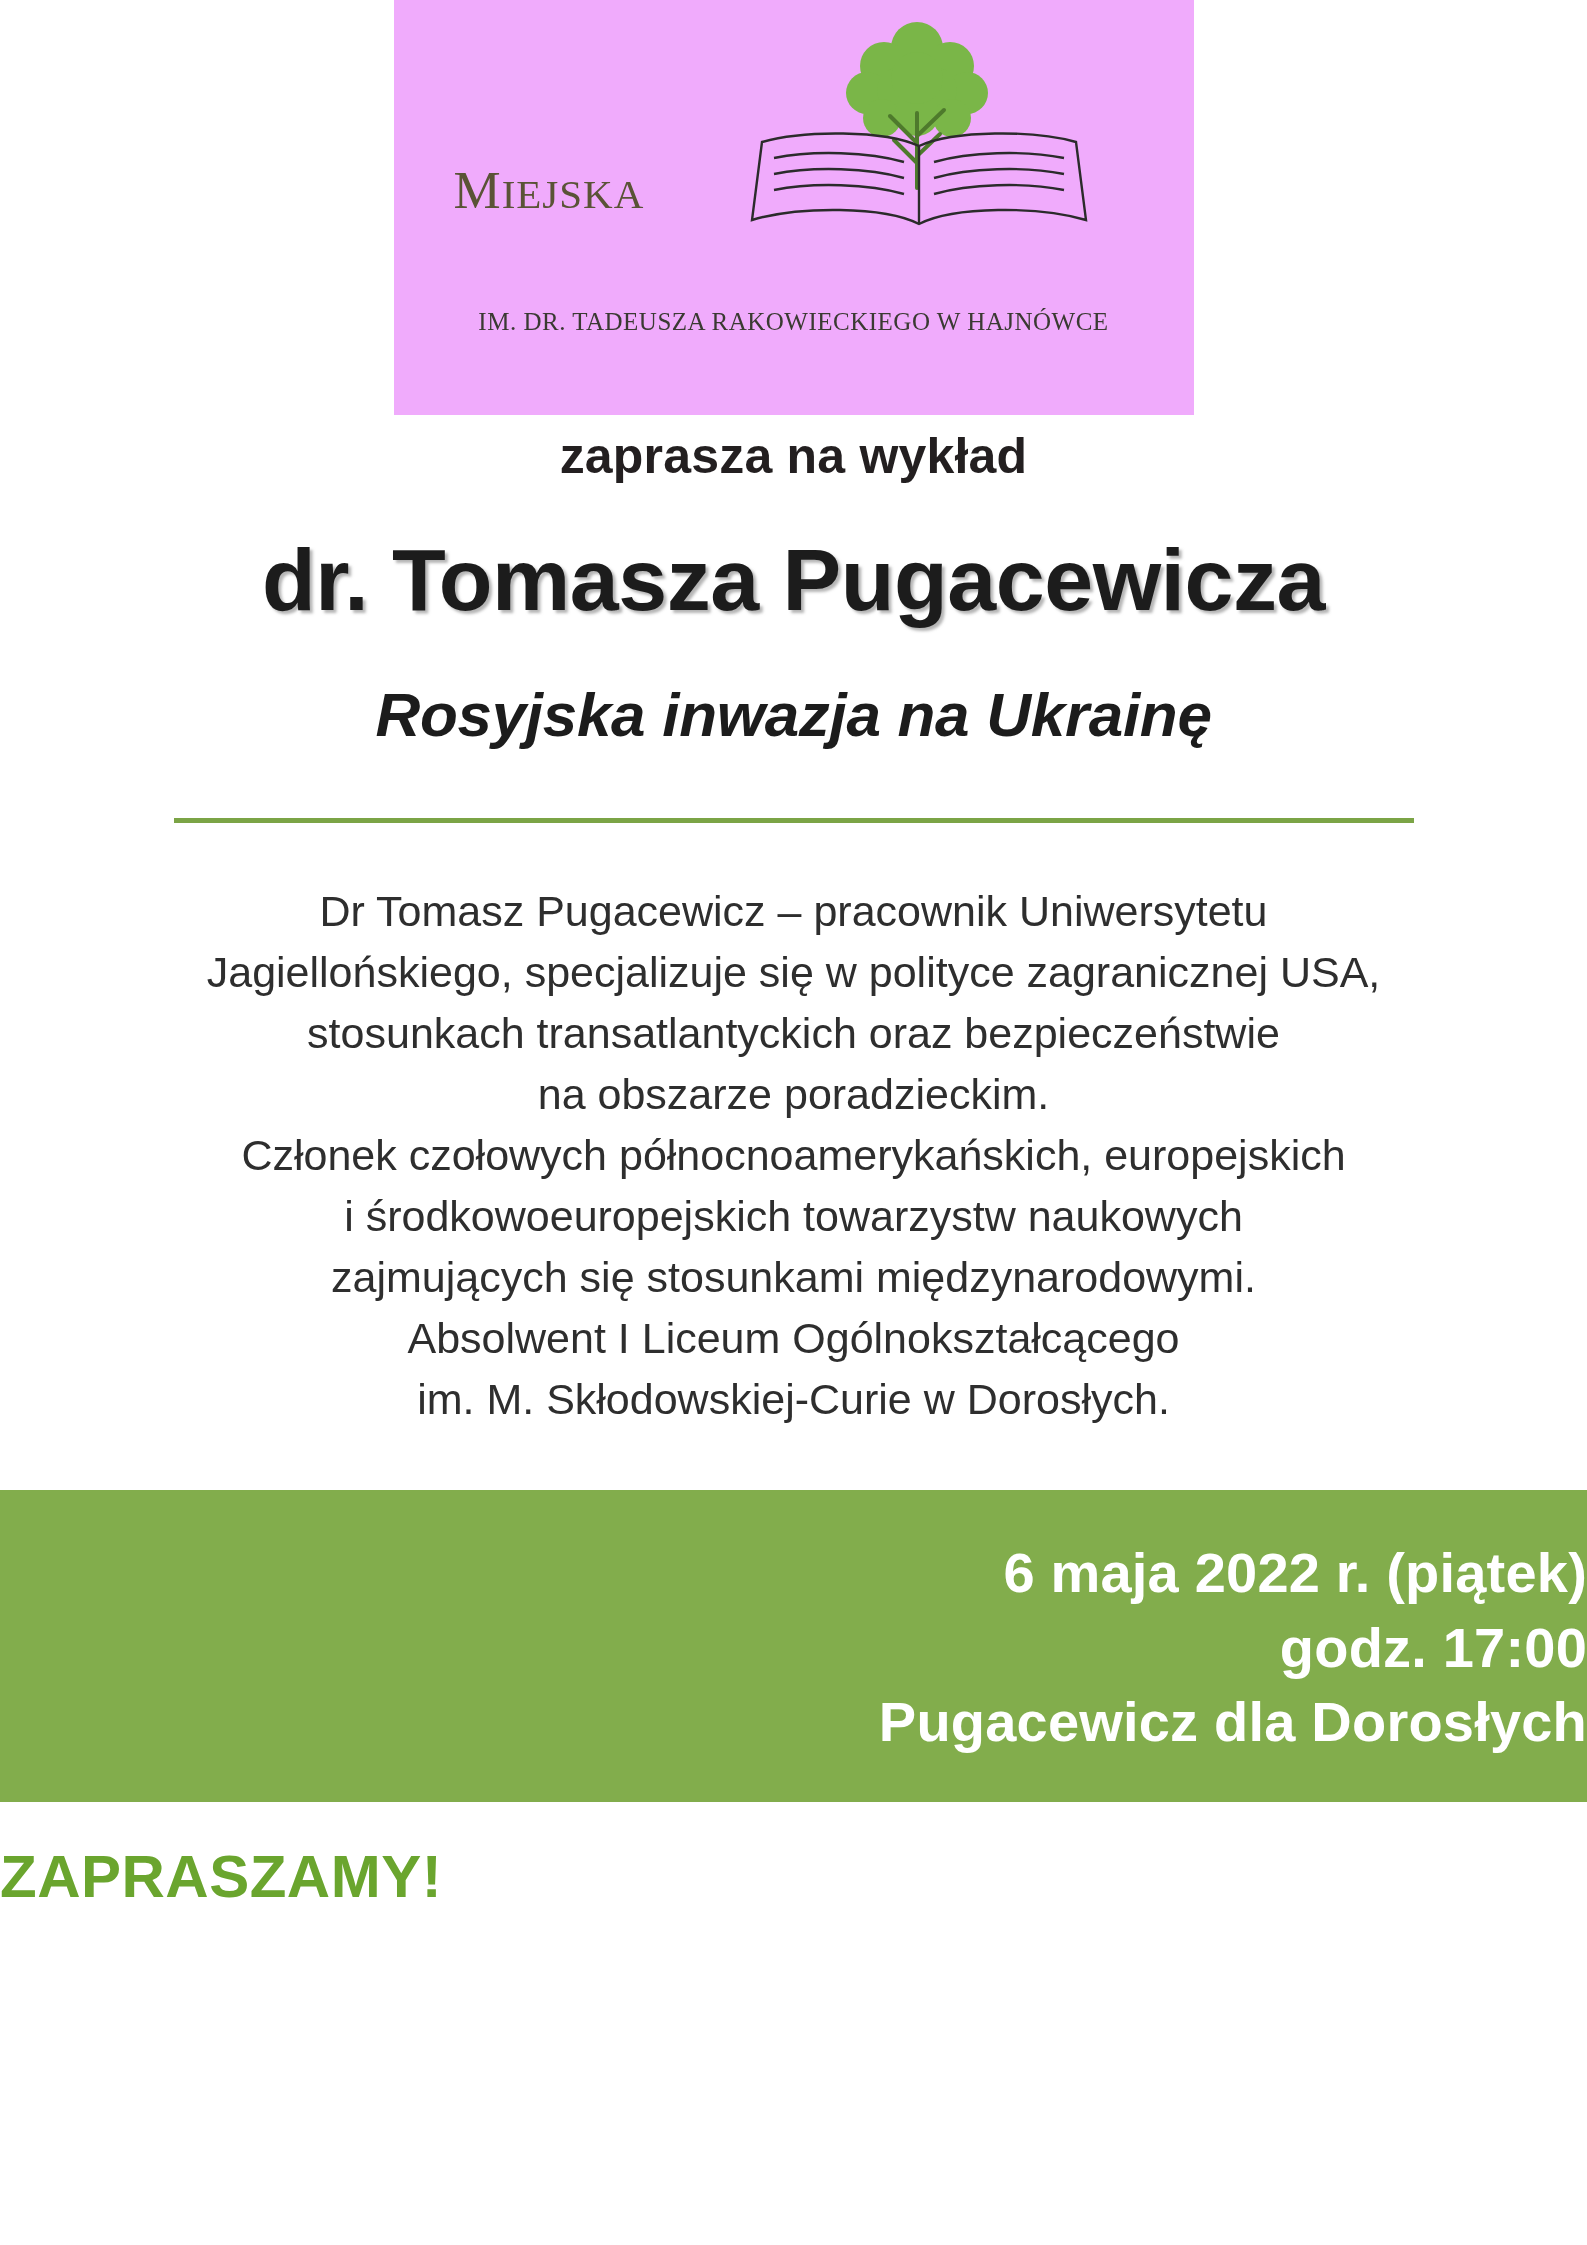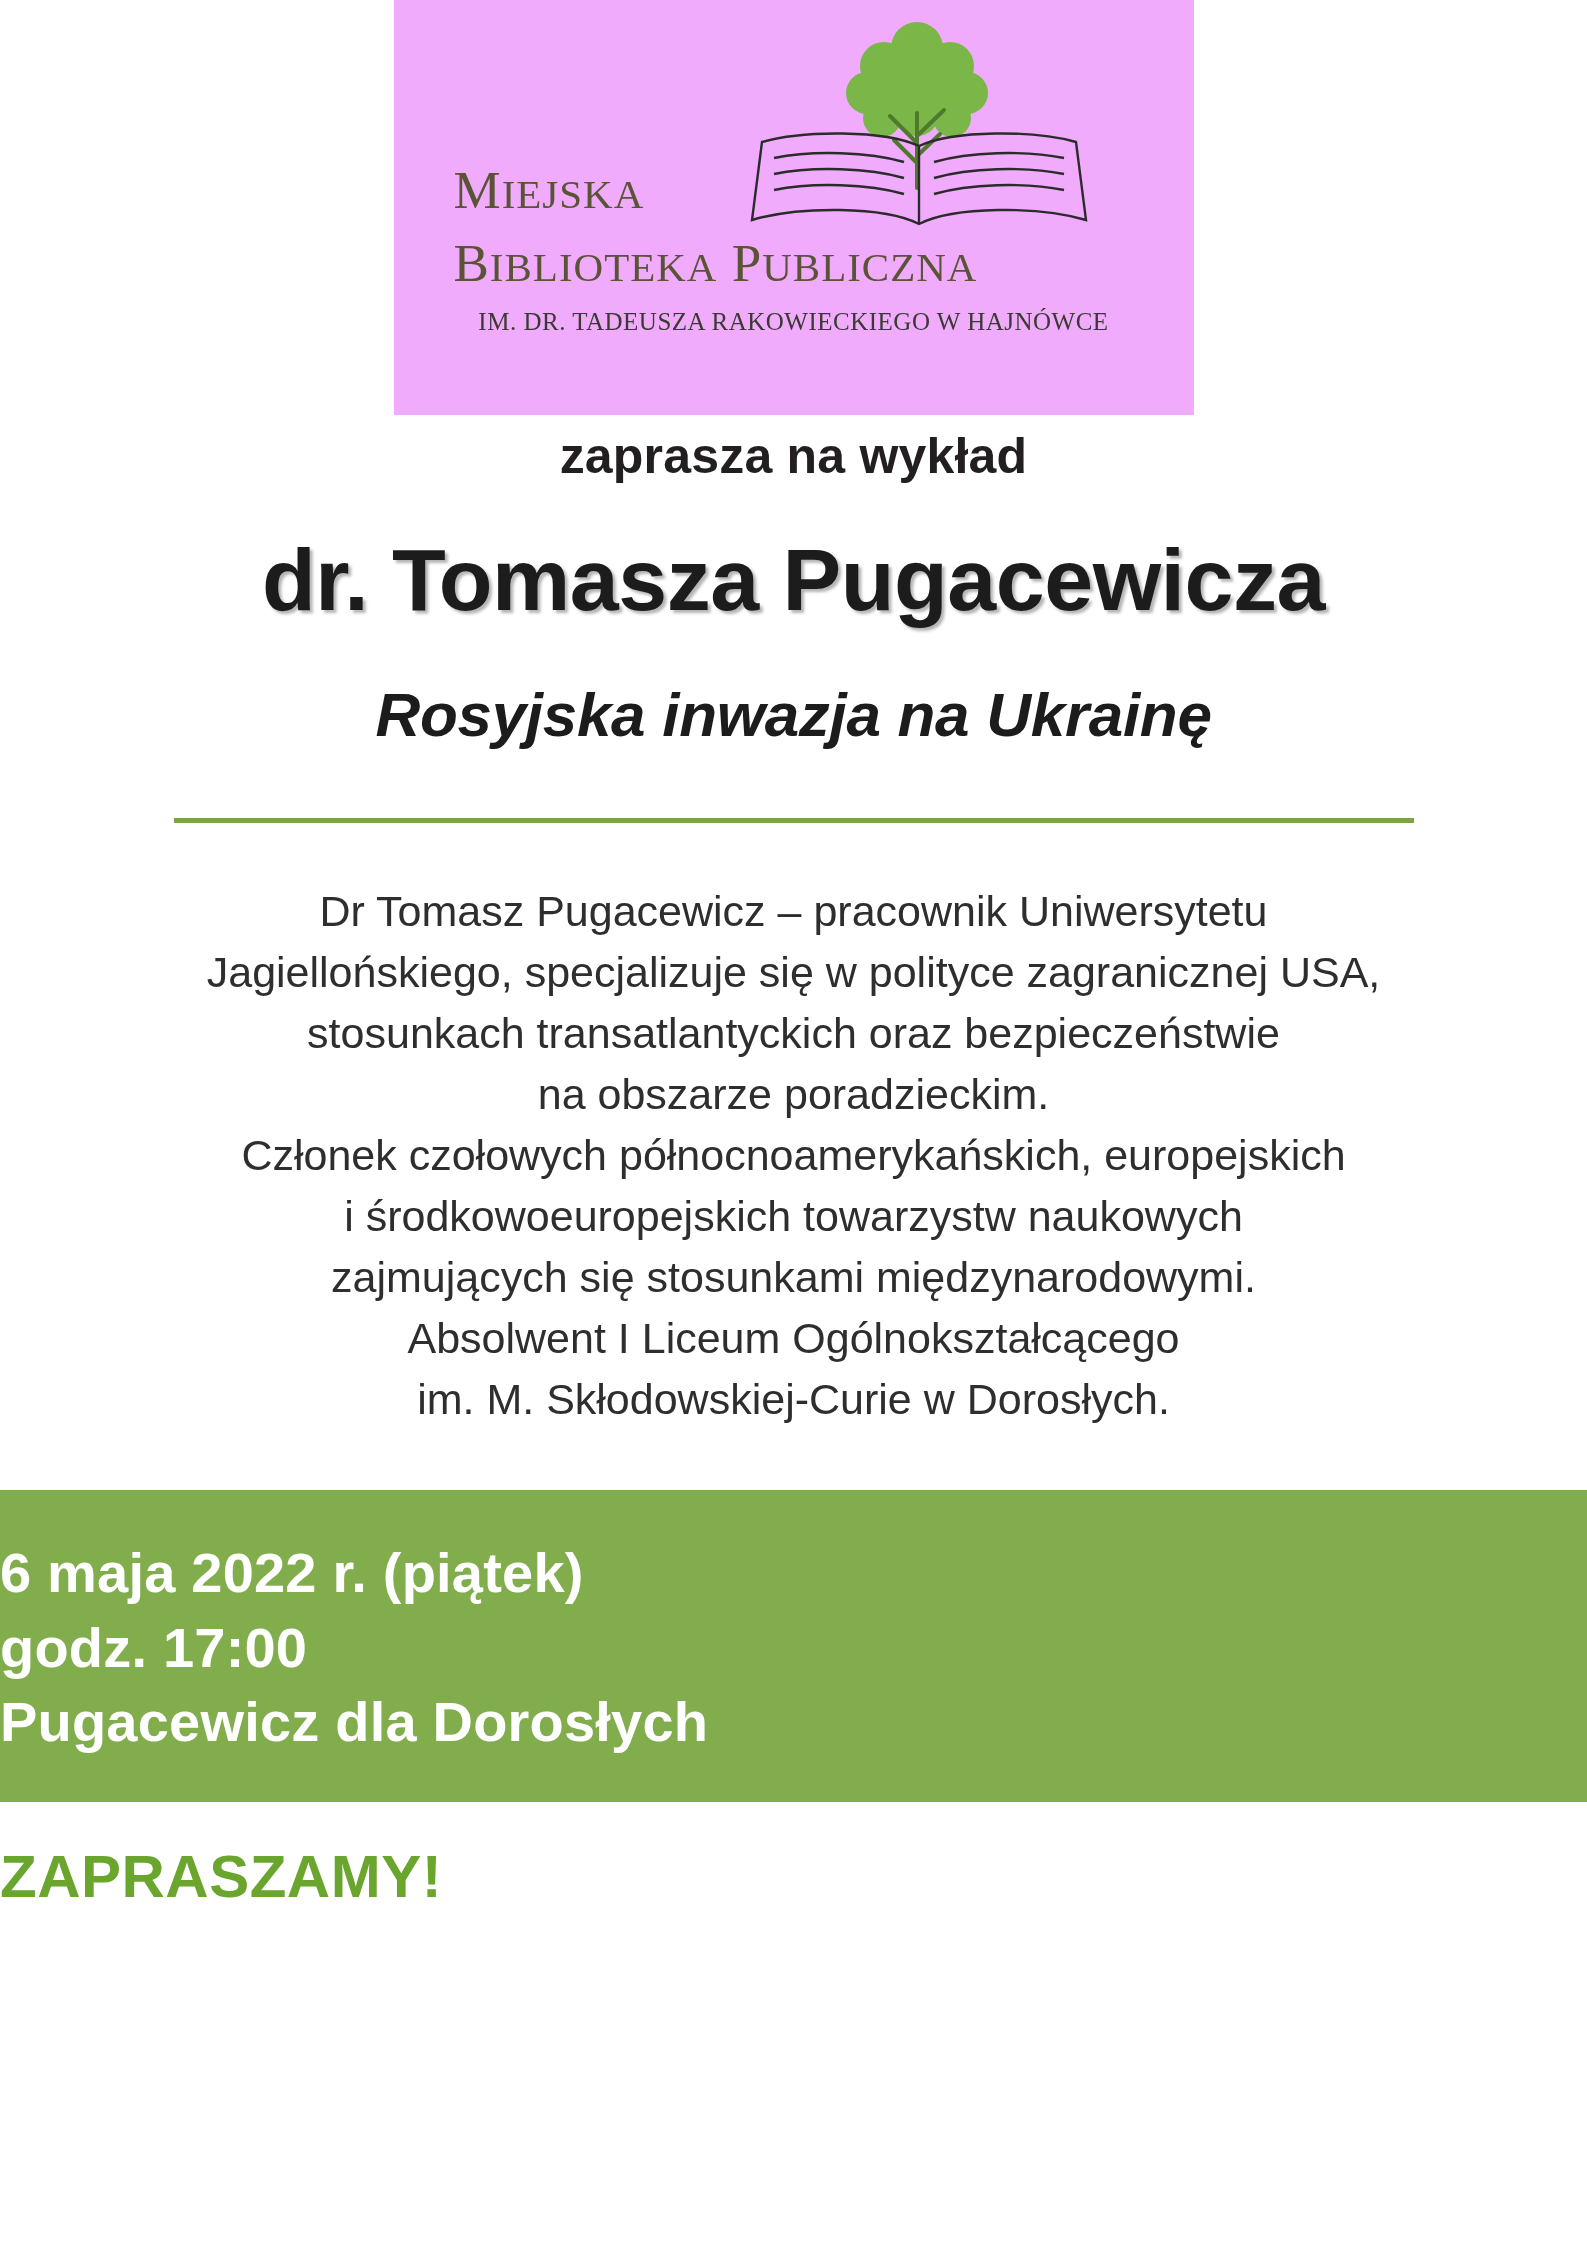--- a/index.html
+++ b/index.html
@@ -142,21 +142,21 @@
   .bio p {
     margin: 0;
   }
 
   
   .green-band {
     margin-top: 60px;
     background: #82ad4c;
     width: 100%;
     padding: 46px 0 42px 0;
-    text-align: left;
+    text-align: right;
     color: #ffffff;
   }
   .green-band div {
     font-size: 56px;
     font-weight: bold;
     line-height: 1.33;
     letter-spacing: 0.2px;
   }
 
   
@@ -210,24 +210,20 @@
             <path d="M30 62 C70 54 125 56 160 66"></path>
             <path d="M190 34 C225 24 280 22 320 30"></path>
             <path d="M190 50 C225 40 280 38 320 46"></path>
             <path d="M190 66 C225 56 280 54 320 62"></path>
           </g>
         </svg>
 
         <div class="logo-text-1">
           <span>M</span><span class="small">IEJSKA</span>
         </div>
-        <div class="logo-text-2">
-          <span>B</span><span class="small">IBLIOTEKA</span>
-          <span>P</span><span class="small">UBLICZNA</span>
-        </div>
         <div class="logo-sub">IM. DR. TADEUSZA RAKOWIECKIEGO W HAJNÓWCE</div>
       </div>
     </div>
   </div>
 
   <div class="invite">zaprasza na wykład</div>
   <div class="speaker">dr. Tomasza Pugacewicza</div>
   <div class="topic">Rosyjska inwazja na Ukrainę</div>
 
   <div class="divider"></div>

